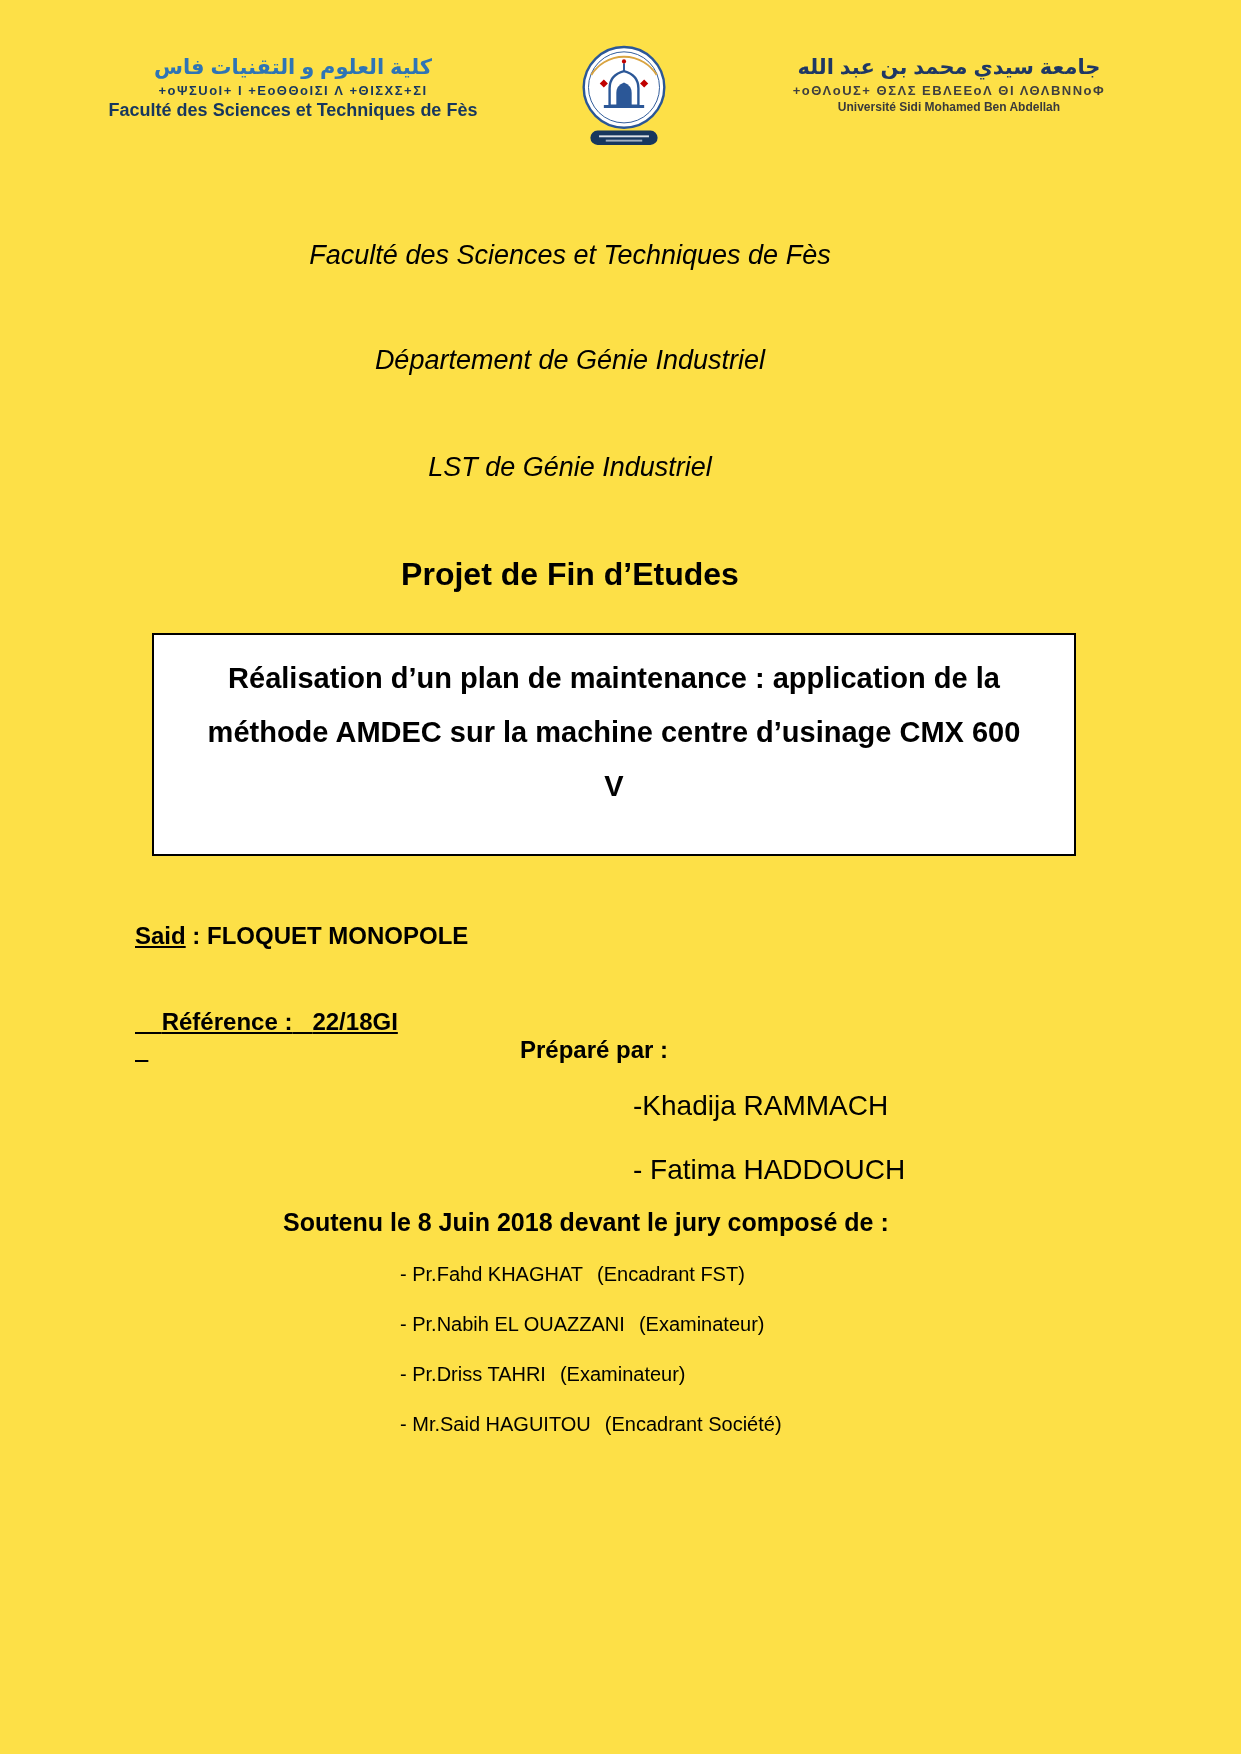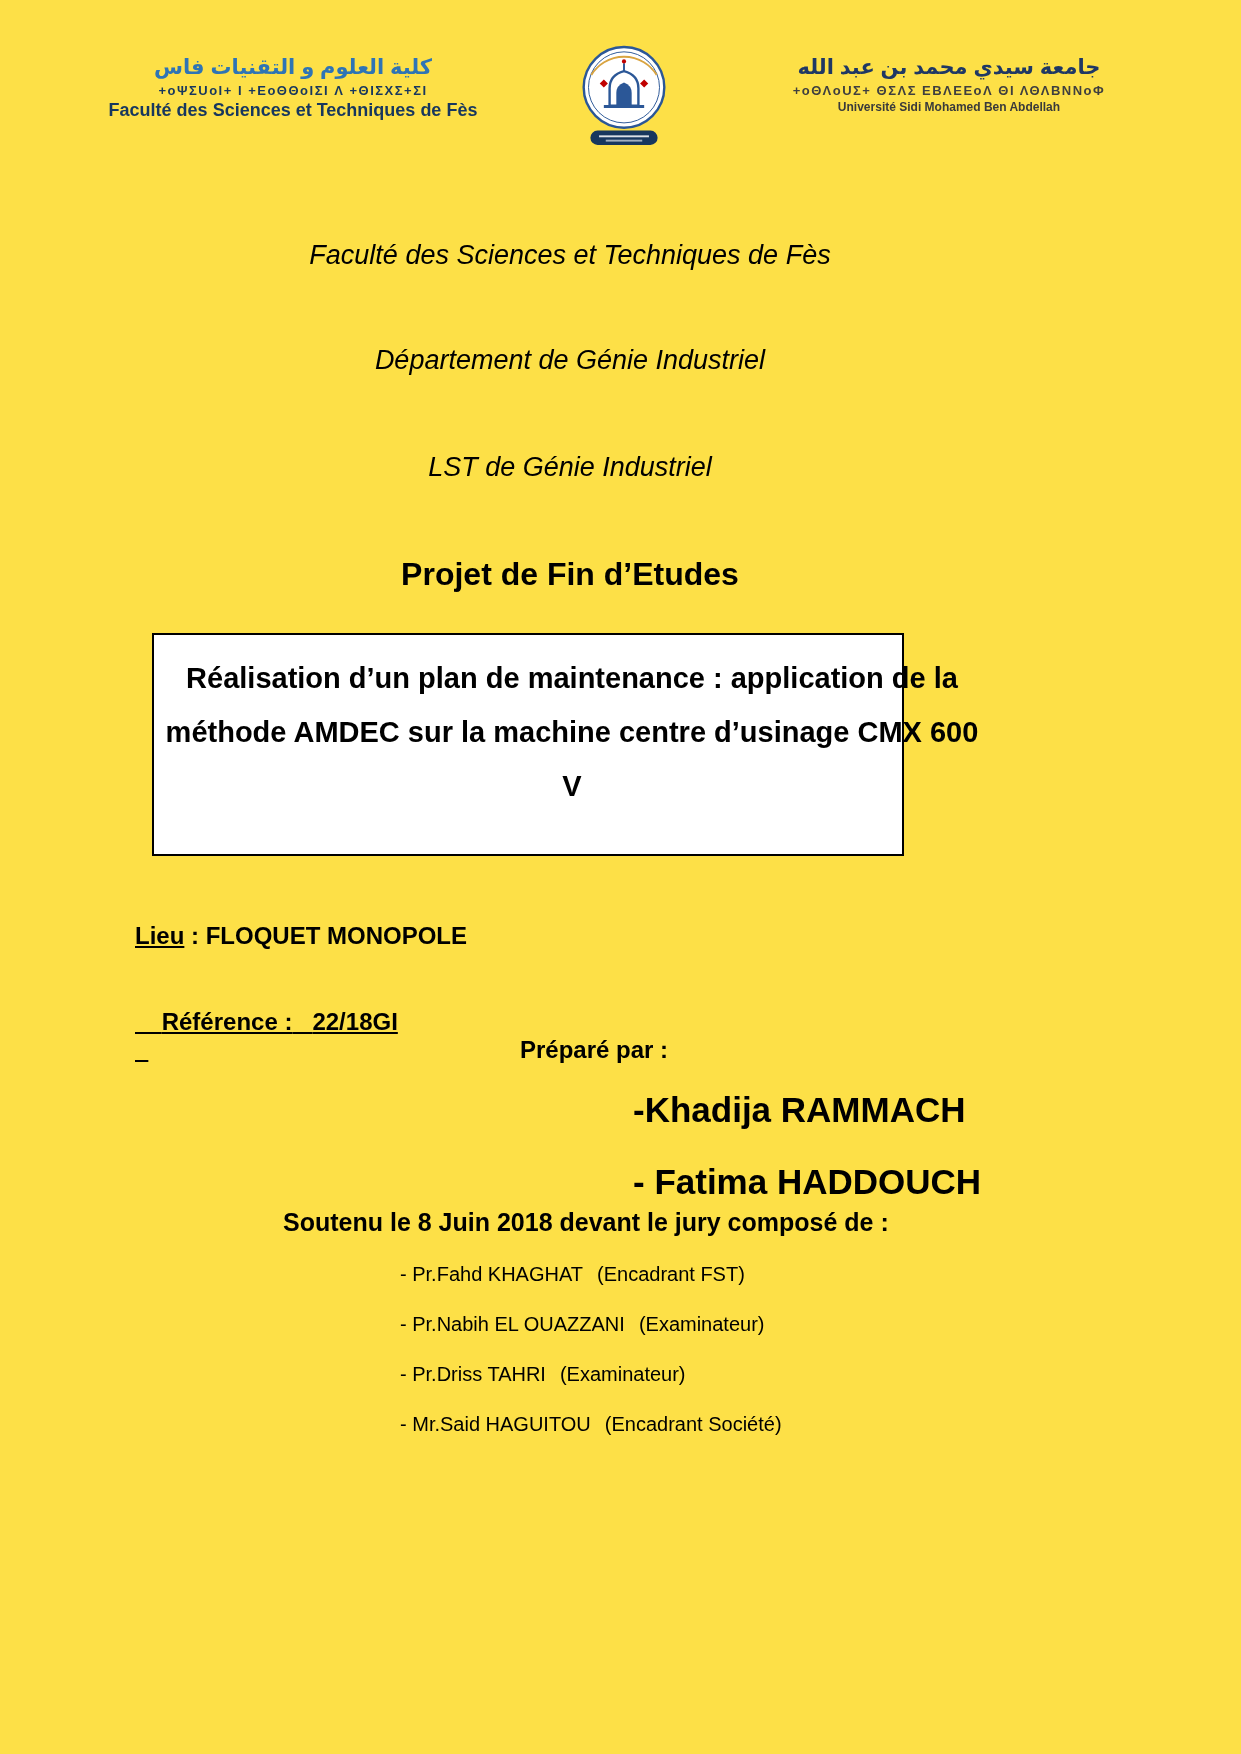--- a/index.html
+++ b/index.html
@@ -54,21 +54,21 @@
   .line-department { top: 345px; }
   .line-program    { top: 452px; }
   .line-project {
     top: 556px; font-size: 32px; font-weight: bold;
   }
 
   
   .subject-box {
     position: absolute;
     top: 633px; left: 152px;
-    width: 752px; height: 223px;
+    width: 924px; height: 223px;
     border: 2px solid #000;
     background: #fff;
   }
   .subject-title {
     margin: 16px auto 0 auto;
     width: 836px;
     text-align: center;
     font-size: 29px; font-weight: bold;
     line-height: 54px;
   }
@@ -76,21 +76,21 @@
   
   .detail-line { position: absolute; font-size: 24px; font-weight: bold; }
   .line-lieu      { top: 922px; left: 135px; }
   .line-reference { top: 980px; left: 135px; text-decoration: underline; white-space: pre; }
   .u { text-decoration: underline; }
   .lieu-sep { font-weight: bold; }
 
   .line-prepared { top: 1036px; left: 505px; position: absolute; font-size: 24px; font-weight: bold; margin-left: 15px; }
 
   .authors { position: absolute; top: 1090px; left: 633px; }
-  .author-line { font-size: 35px; font-weight: bold; margin-bottom: 32px; }
+  .author-line { font-size: 28px; font-weight: normal; margin-bottom: 32px; }
 
   .line-defense { position: absolute; top: 1208px; left: 283px; font-size: 25px; font-weight: bold; }
 
   .jury { position: absolute; top: 1263px; left: 400px; }
   .jury-row { font-size: 20px; margin-bottom: 27px; }
   .jury-role { margin-left: 14px; }
 </style>
 </head>
 <body>
 
@@ -133,21 +133,21 @@
   <div class="center-line italic-line line-faculty">Faculté des Sciences et Techniques de Fès</div>
   <div class="center-line italic-line line-department">Département de Génie Industriel</div>
   <div class="center-line italic-line line-program">LST de Génie Industriel</div>
   <div class="center-line line-project">Projet de Fin d’Etudes</div>
 
   <div class="subject-box">
     <div class="subject-title">Réalisation d’un plan de maintenance : application de la méthode AMDEC sur la machine centre d’usinage CMX 600 V</div>
   </div>
 
   <div class="detail-line line-lieu">
-    <span class="u">Lieu</span><span class="lieu-sep"> : </span><span>FLOQUET MONOPOLE</span>
+    <span class="u">Said</span><span class="lieu-sep"> : </span><span>FLOQUET MONOPOLE</span>
   </div>
 
   <div class="detail-line line-reference">
     <span>Référence :</span><span>   </span><span>22/18GI</span>
   </div>
 
   <div class="line-prepared">Préparé par :</div>
 
   <div class="authors">
     <div class="author-line">-Khadija RAMMACH</div>

